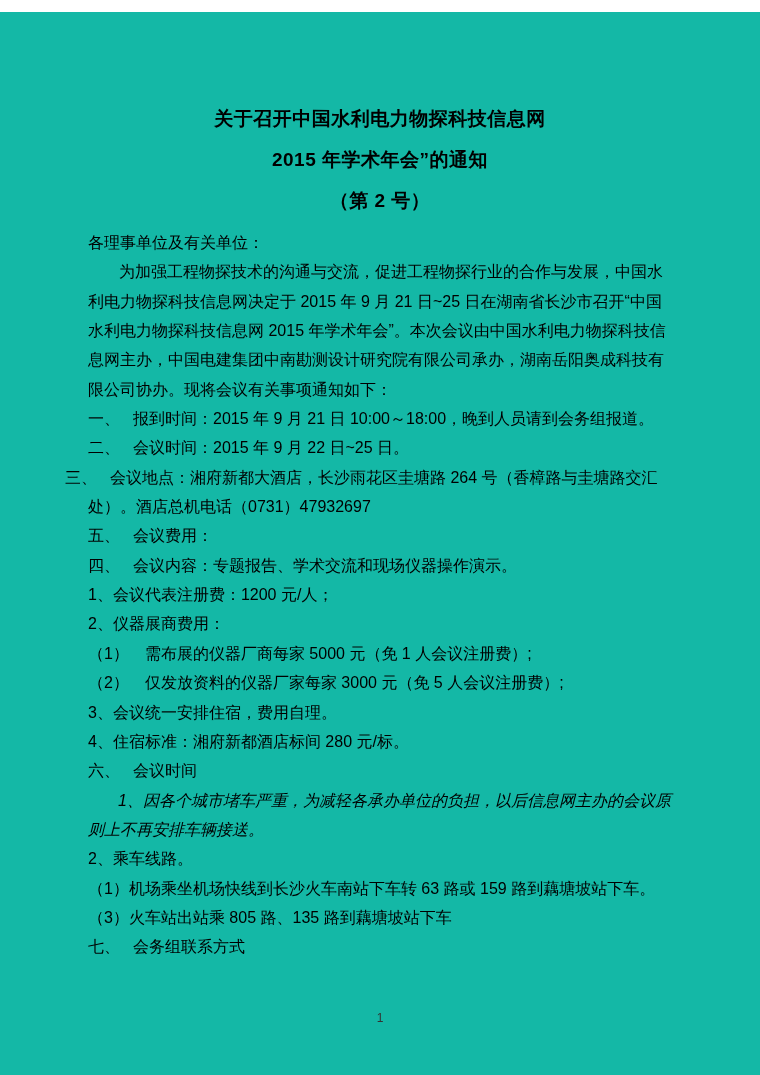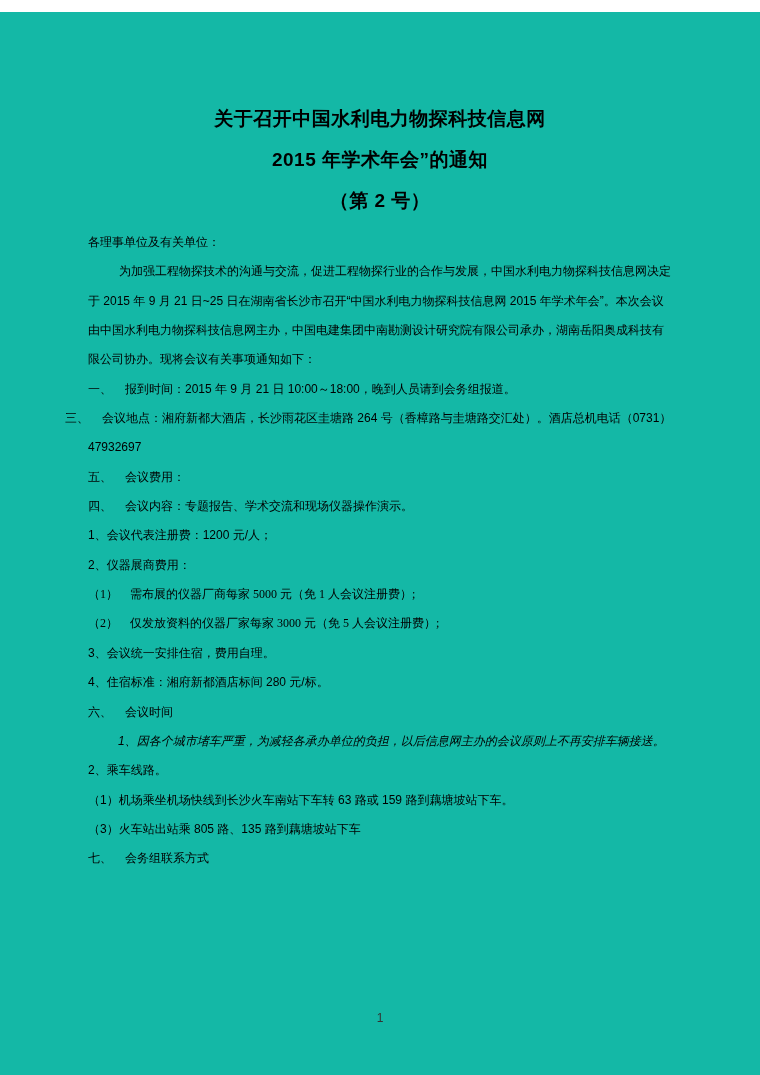--- a/index.html
+++ b/index.html
@@ -17,33 +17,33 @@
   }
   .title-block { text-align: center; }
   .title-line {
     font-size: 19px;
     font-weight: bold;
     line-height: 41px;
     letter-spacing: 0.5px;
   }
   .doc-body {
     margin-top: 7px;
-    font-size: 12px;
+    font-size: 16px;
     line-height: 29.35px;
     text-align: left;
   }
   .doc-body p { margin: 0; padding: 0; }
   .intro { text-indent: 31px; }
   .l1 { margin-left: 17px; }
   .l1 .marker { margin-right: 13px; }
   .l1hang { padding-left: 40px; text-indent: -23px; }
   .l1hang .marker { margin-right: 13px; }
   .l2 { margin-left: 30px; }
   .l2flow { text-indent: 30px; font-style: italic; }
-  .l3 { margin-left: 40px; font-family: Liberation Serif, serif; }
+  .l3 { margin-left: 40px; }
   .l3b { margin-left: 32px; }
   .page-number {
     position: absolute;
     left: 0;
     right: 0;
     bottom: 62px;
     text-align: center;
     font-size: 12px;
     color: #333333;
   }
@@ -57,20 +57,21 @@
     <div class="title-line">关于召开中国水利电力物探科技信息网</div>
     <div class="title-line">2015 年学术年会”的通知</div>
     <div class="title-line">（第 2 号）</div>
   </div>
 
   <div class="doc-body">
     <p>各理事单位及有关单位：</p>
     <p class="intro">为加强工程物探技术的沟通与交流，促进工程物探行业的合作与发展，中国水利电力物探科技信息网决定于 2015 年 9 月 21 日~25 日在湖南省长沙市召开“中国水利电力物探科技信息网 2015 年学术年会”。本次会议由中国水利电力物探科技信息网主办，中国电建集团中南勘测设计研究院有限公司承办，湖南岳阳奥成科技有限公司协办。现将会议有关事项通知如下：</p>
 
     <p class="l1"><span class="marker">一、</span><span>报到时间：2015 年 9 月 21 日 10:00～18:00，晚到人员请到会务组报道。</span></p>
+    <p class="l1"><span class="marker">二、</span><span>会议时间：2015 年 9 月 22 日~25 日。</span></p>
     <p class="l1hang"><span class="marker">三、</span><span>会议地点：湘府新都大酒店，长沙雨花区圭塘路 264 号（香樟路与圭塘路交汇处）。酒店总机电话（0731）47932697</span></p>
     <p class="l1"><span class="marker">五、</span><span>会议费用：</span></p>
     <p class="l1"><span class="marker">四、</span><span>会议内容：专题报告、学术交流和现场仪器操作演示。</span></p>
 
     <p class="l2">1、会议代表注册费：1200 元/人；</p>
     <p class="l2">2、仪器展商费用：</p>
     <p class="l3">（1）　需布展的仪器厂商每家 5000 元（免 1 人会议注册费）;</p>
     <p class="l3">（2）　仅发放资料的仪器厂家每家 3000 元（免 5 人会议注册费）;</p>
     <p class="l2">3、会议统一安排住宿，费用自理。</p>
     <p class="l2">4、住宿标准：湘府新都酒店标间 280 元/标。</p>

